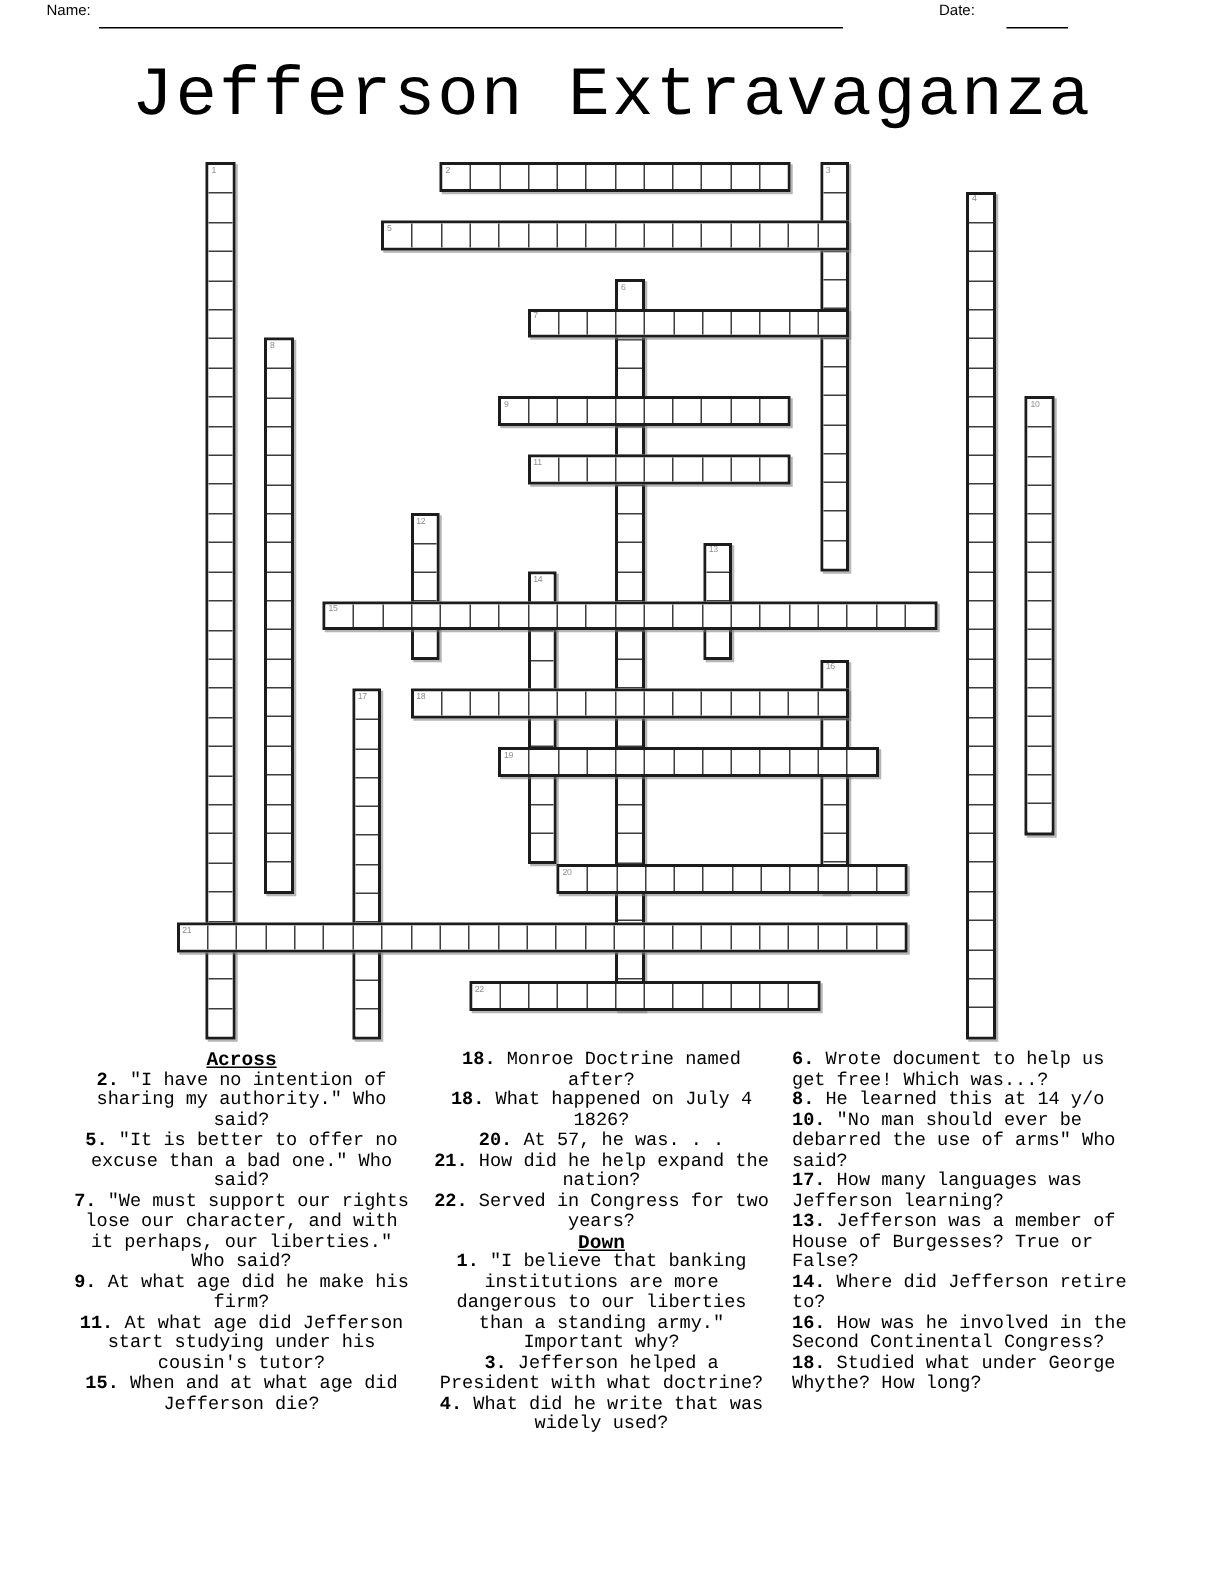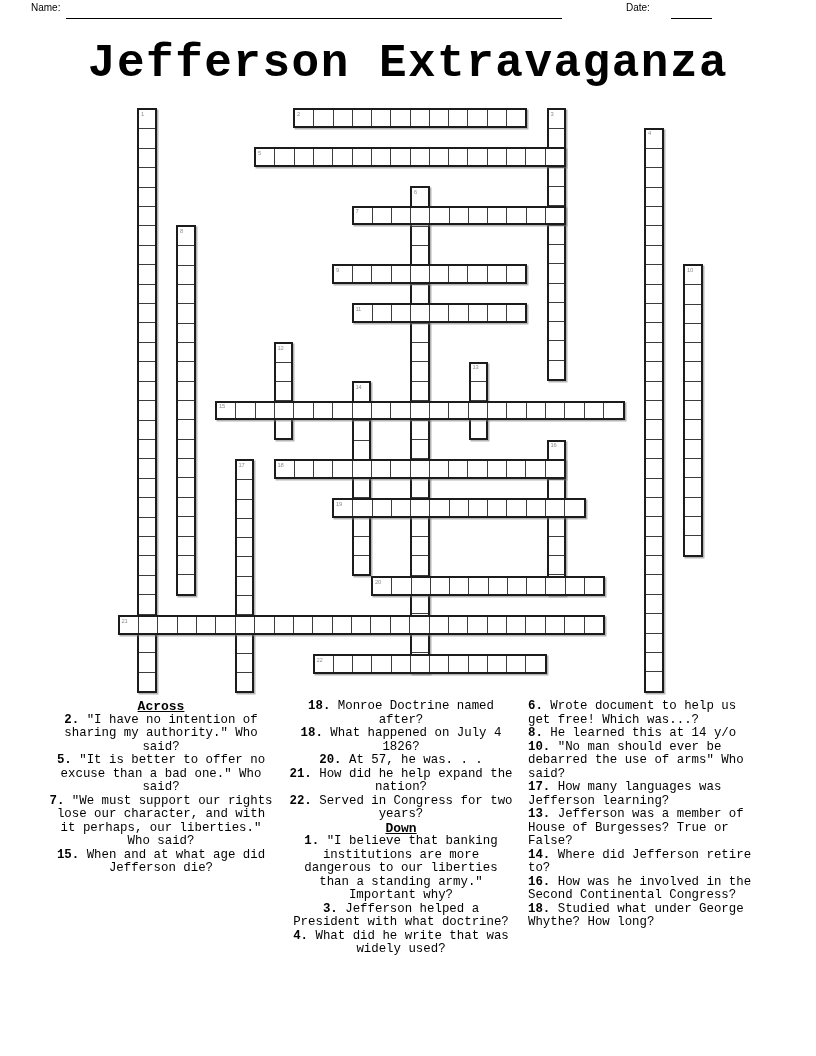--- a/index.html
+++ b/index.html
@@ -6,21 +6,21 @@
   #page{position:relative;width:816px;height:1056px;background:#ffffff;overflow:hidden;
         font-family:"Liberation Sans",sans-serif;color:#000;}
 
   
   .hdr-label{position:absolute;top:2px;font-size:10px;color:#000;}
   .fill-line{position:absolute;height:17px;border-bottom:1.4px solid #000;}
 
   
   #title{position:absolute;top:38px;left:0;width:816px;text-align:center;
          font-family:"Liberation Mono","DejaVu Sans Mono",monospace;
-         font-size:46px;letter-spacing:1.5px;white-space:nowrap;font-weight:bold;}
+         font-size:46px;letter-spacing:1.5px;white-space:nowrap;}
 
   
   .word{position:absolute;display:flex;background:#fff;border:2px solid #1c1c1c;
         box-sizing:border-box;box-shadow:1.5px 1.5px 0 rgba(120,120,120,0.55);}
   .word.across{flex-direction:row;}
   .word.down{flex-direction:column;}
   .cell{flex:1;background:#fff;}
   .word.across .cell + .cell{border-left:1px solid #3d3d3d;}
   .word.down .cell + .cell{border-top:1px solid #3d3d3d;}
   .wnum{position:absolute;top:0.5px;left:2px;font-size:5.8px;line-height:6px;
@@ -439,20 +439,22 @@
         <div class="cell"></div>
         <span class="wnum">22</span>
       </div>
     </div>
 
   <div class="clue-col" id="clue-col-1" style="left: 48px; text-align: center;">
       <div class="clue-header">Across</div>
       <div class="clue"><span class="cnum">2.</span> "I have no intention of sharing my authority." Who said?</div>
       <div class="clue"><span class="cnum">5.</span> "It is better to offer no excuse than a bad one." Who said?</div>
       <div class="clue"><span class="cnum">7.</span> "We must support our rights lose our character, and with it perhaps, our liberties." Who said?</div>
+      <div class="clue"><span class="cnum">9.</span> At what age did he make his firm?</div>
+      <div class="clue"><span class="cnum">11.</span> At what age did Jefferson start studying under his cousin's tutor?</div>
       <div class="clue"><span class="cnum">15.</span> When and at what age did Jefferson die?</div>
     </div>
   <div class="clue-col" id="clue-col-2" style="left: 288px; text-align: center;">
       <div class="clue"><span class="cnum">18.</span> Monroe Doctrine named after?</div>
       <div class="clue"><span class="cnum">18.</span> What happened on July 4 1826?</div>
       <div class="clue"><span class="cnum">20.</span> At 57, he was. . .</div>
       <div class="clue"><span class="cnum">21.</span> How did he help expand the nation?</div>
       <div class="clue"><span class="cnum">22.</span> Served in Congress for two years?</div>
       <div class="clue-header">Down</div>
       <div class="clue"><span class="cnum">1.</span> "I believe that banking institutions are more dangerous to our liberties than a standing army." Important why?</div>

